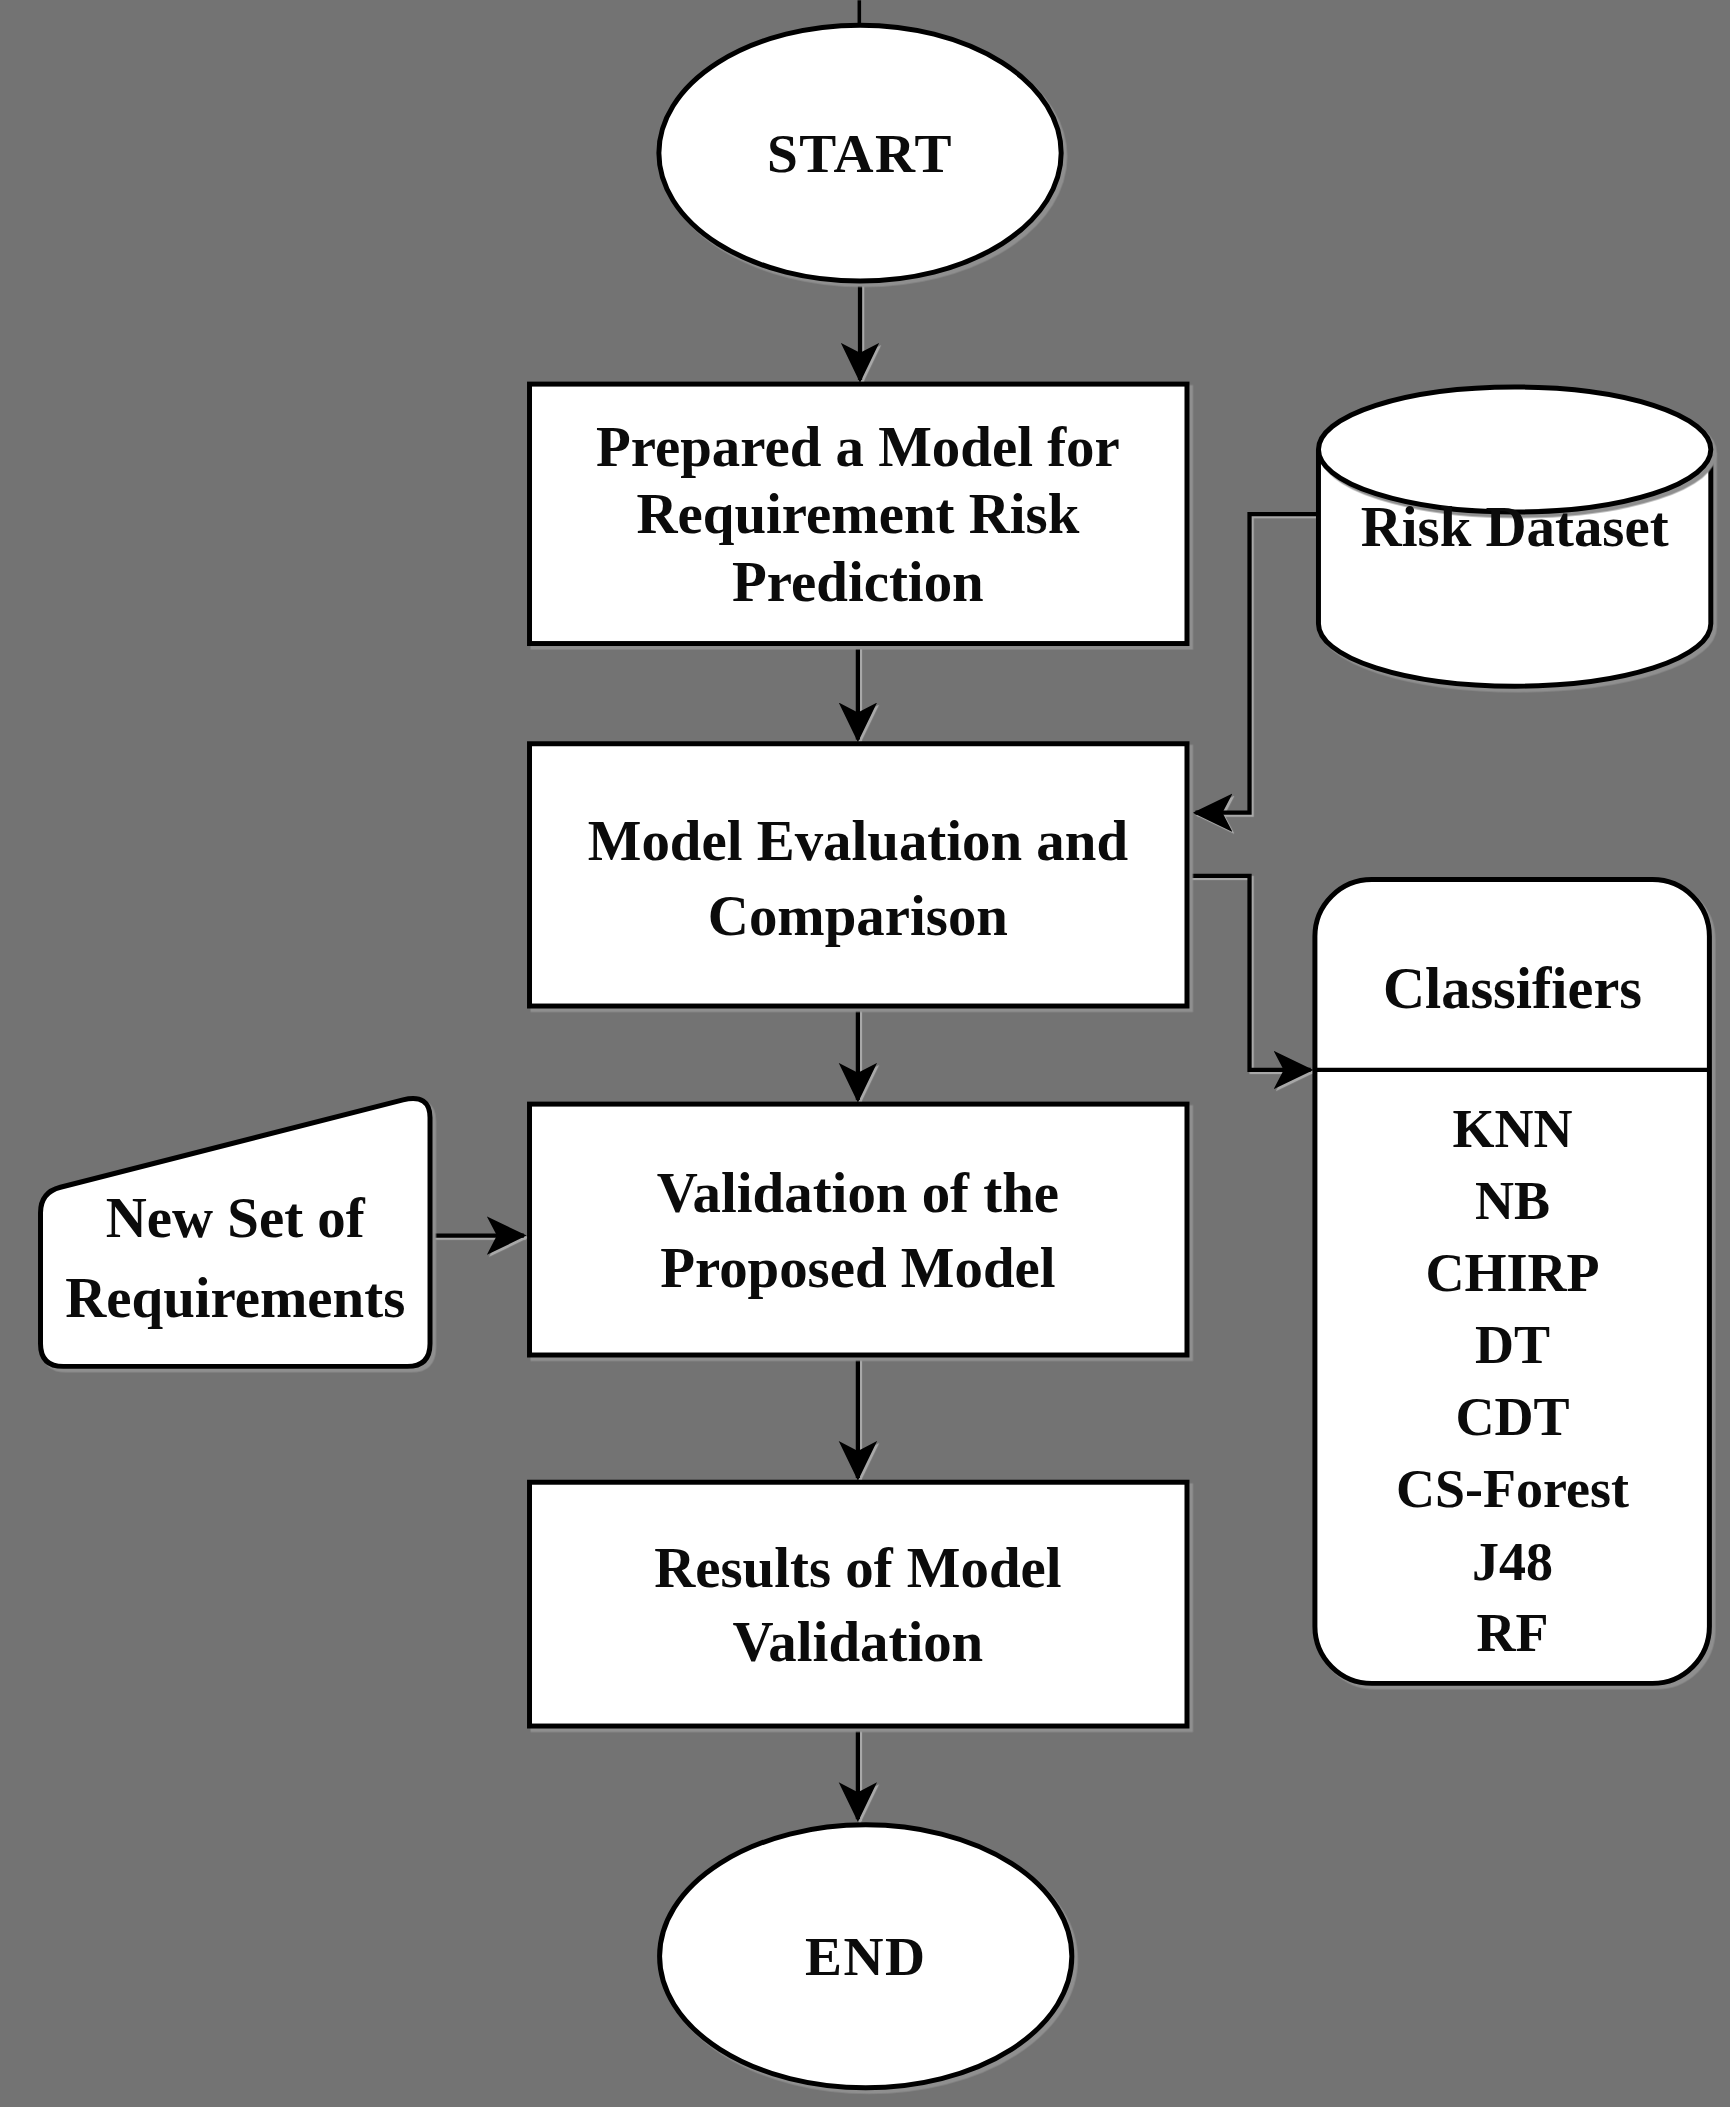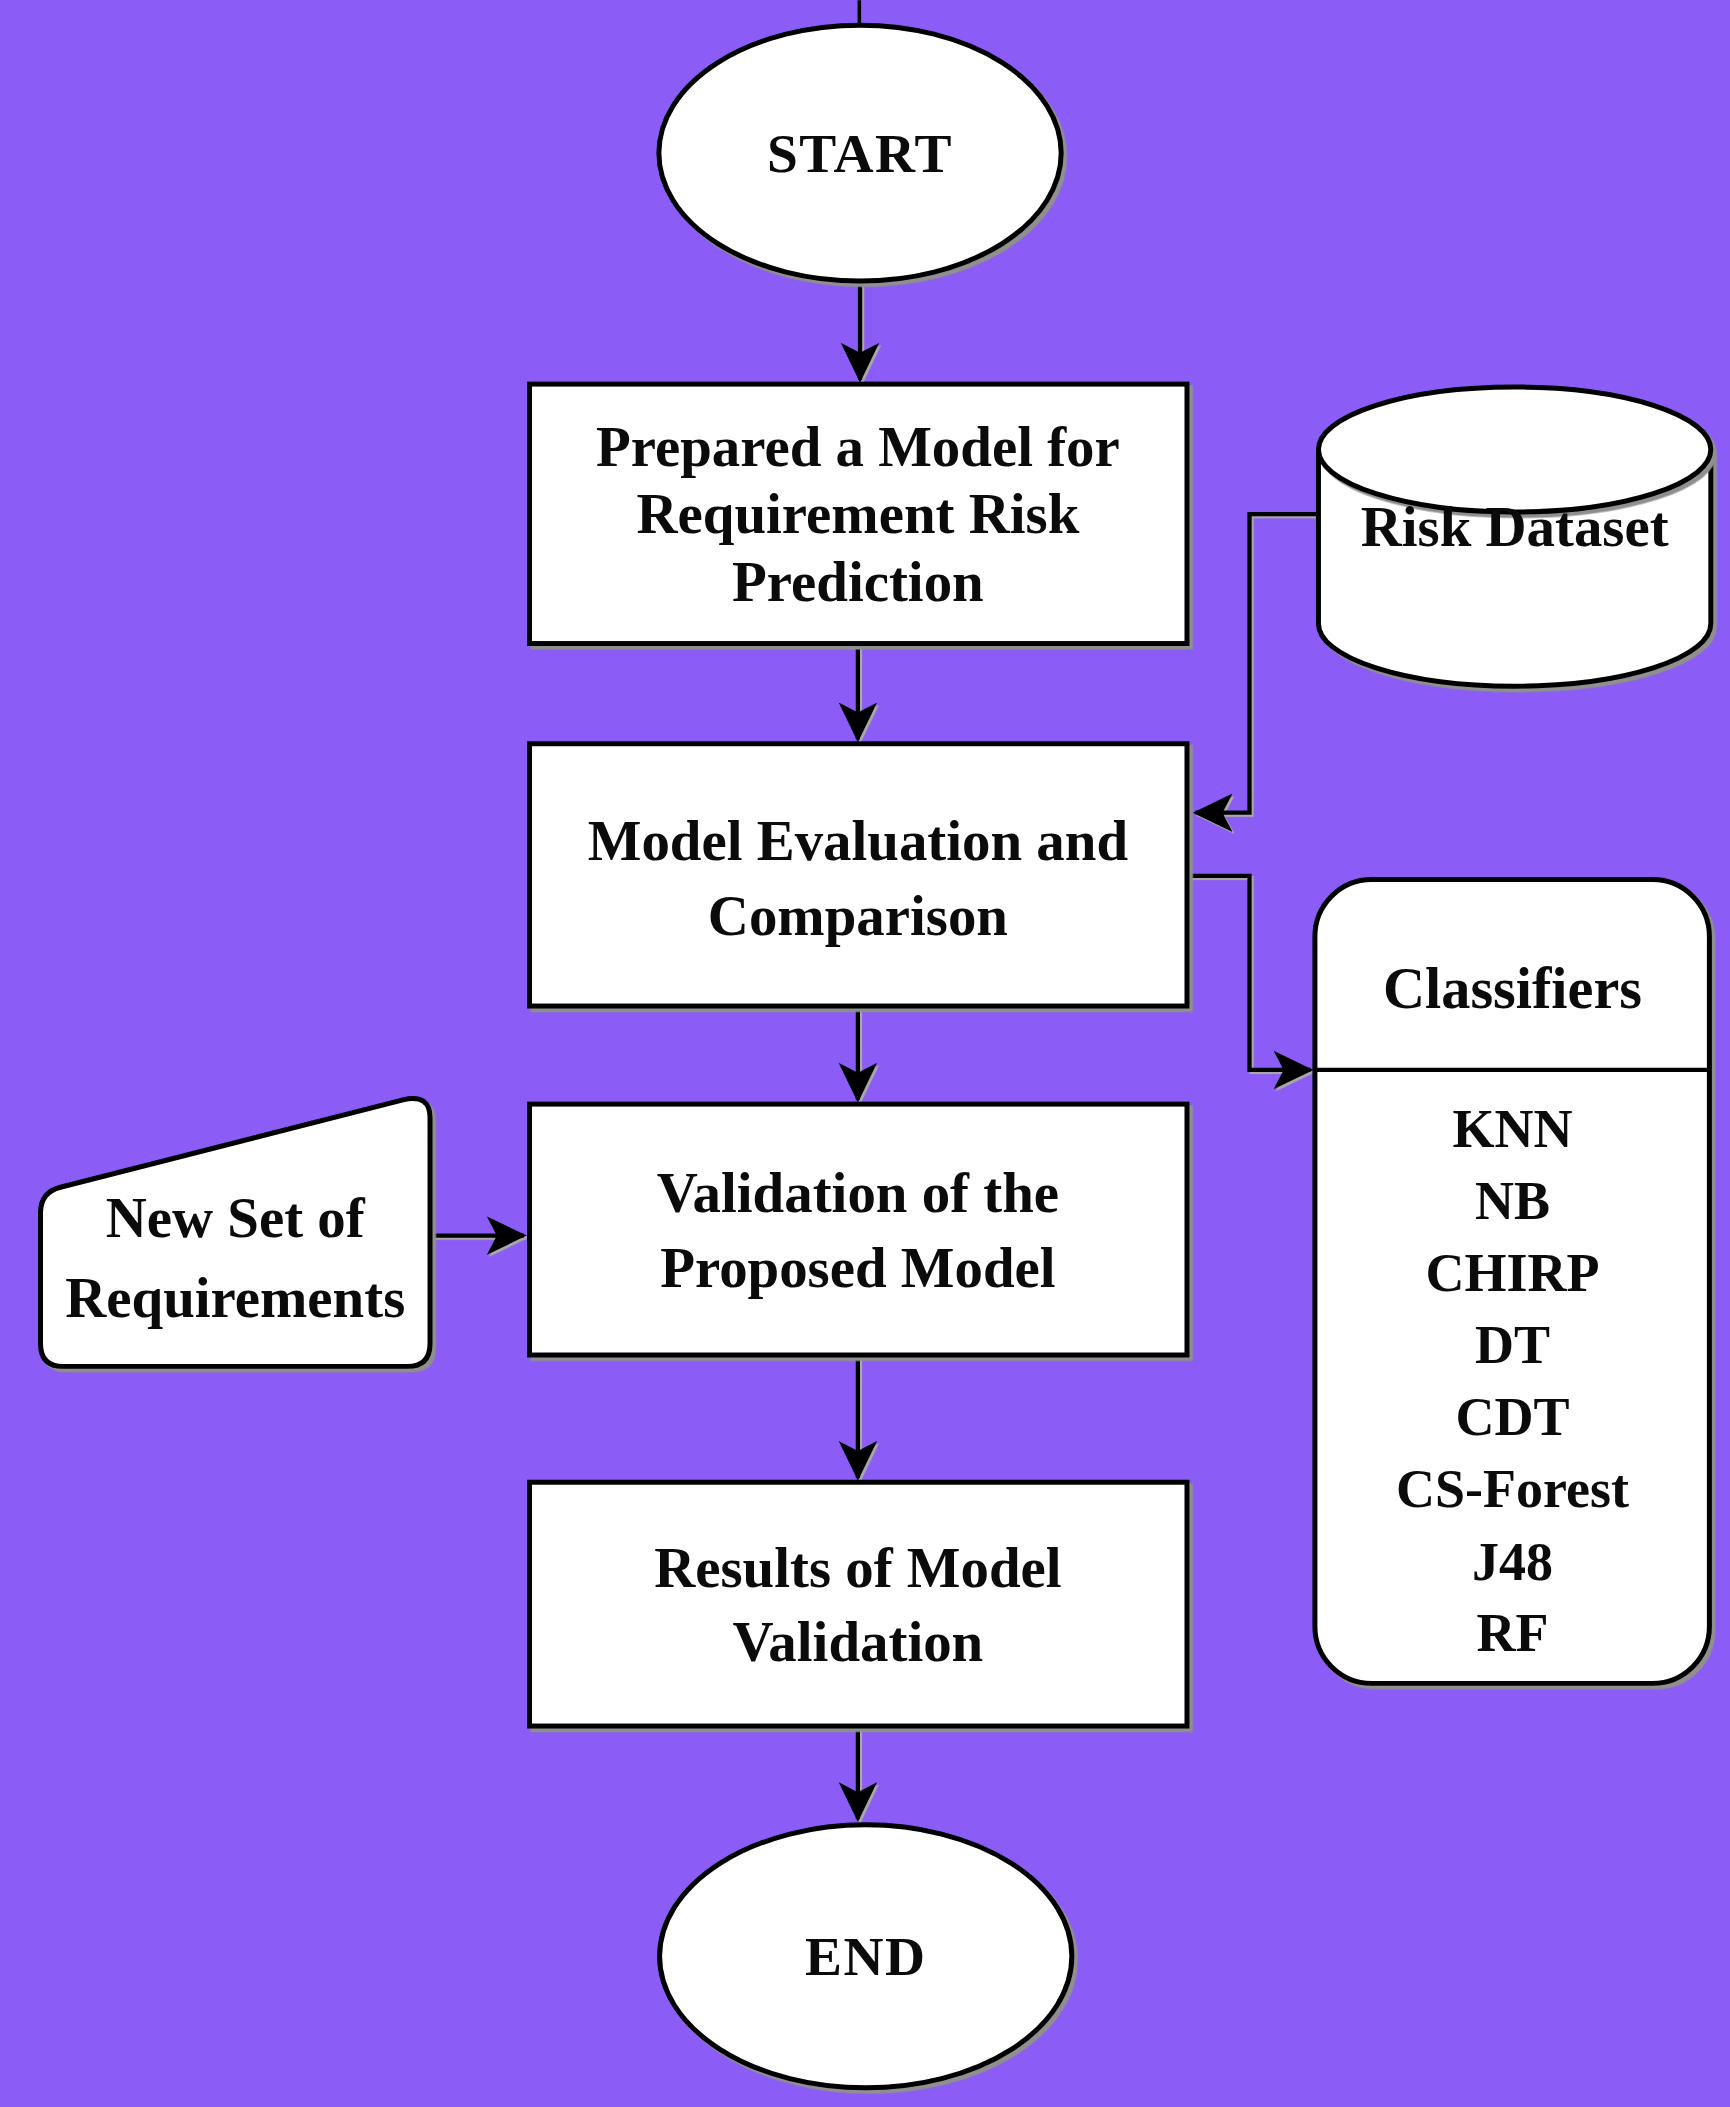--- a/index.html
+++ b/index.html
@@ -4,21 +4,21 @@
 <style>
   html, body {
     margin: 0;
     padding: 0;
     background: #ffffff;
   }
   .canvas {
     position: relative;
     width: 1730px;
     height: 2108px;
-    background: #8b5cf6;
+    background: #737373;
     font-family: "Liberation Serif", serif;
   }
   svg { display: block; width: 100%; height: 100%; }
 
   
   .shape {
     fill: #ffffff;
     stroke: #000000;
     stroke-width: 7;
     filter: drop-shadow(5px 5px 0 #8f8f8f);

